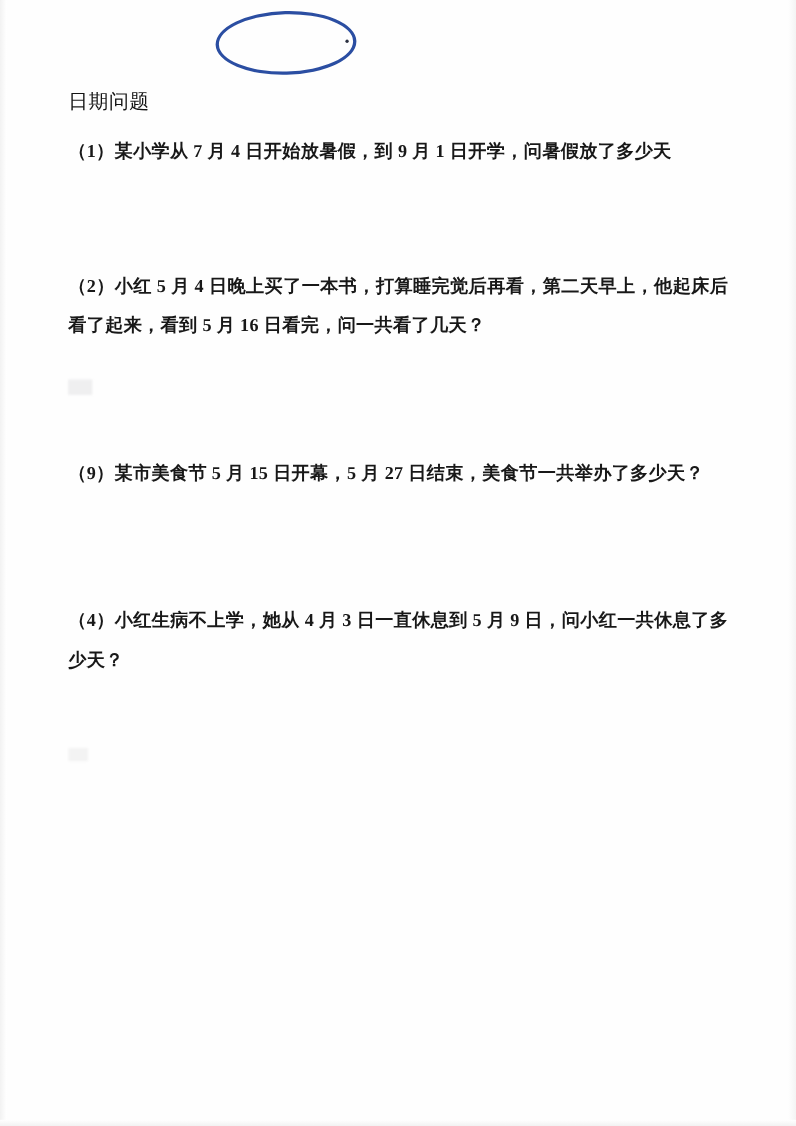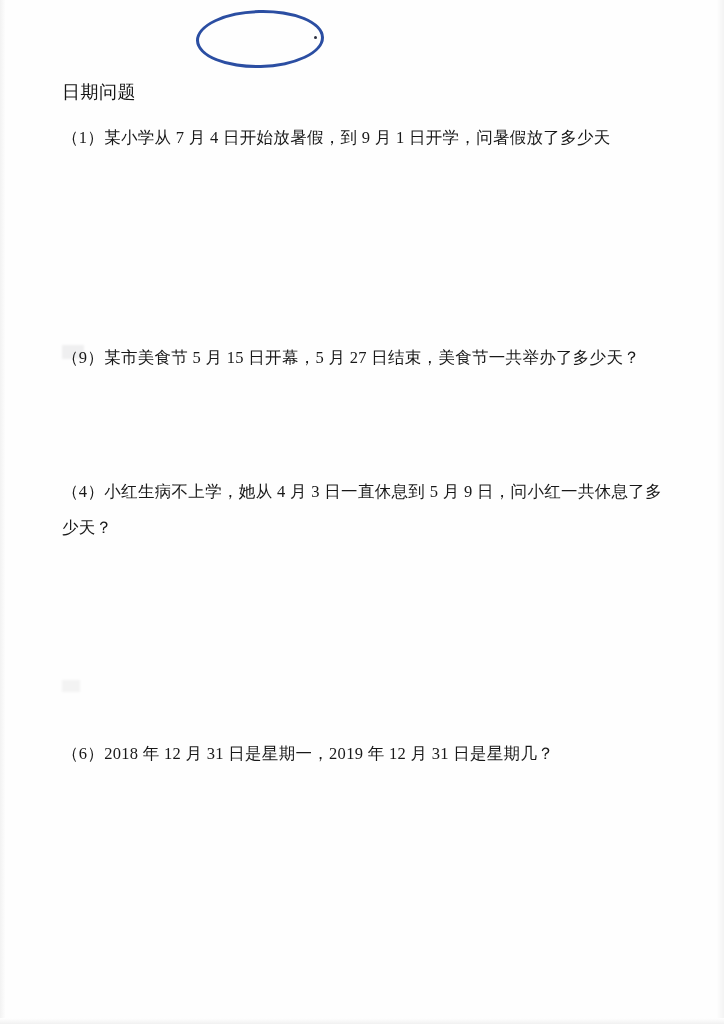--- a/index.html
+++ b/index.html
@@ -76,20 +76,21 @@
     font-family: "Liberation Serif", "DejaVu Serif", serif;
   }
 
   .problem {
     font-size: 16.5px;
     line-height: 36px;
     letter-spacing: 0.3px;
     color: #181818;
     text-align: justify;
     margin: 0;
+    font-weight: bold;
   }
   .gap-md { height: 86px; }
   .gap-lg { height: 92px; }
   .gap-xl { height: 98px; }
 
   
   .smudge {
     position: absolute;
     left: 62px;
     top: 345px;
@@ -123,26 +124,26 @@
   <div class="smudge"></div>
   <div class="smudge2"></div>
 
   <div class="content">
 
     <div class="doc-title">日期问题</div>
 
     <p class="problem">（1）某小学从 7 月 4 日开始放暑假，到 9 月 1 日开学，问暑假放了多少天</p>
     <div class="gap-md"></div>
 
+    <p class="problem">（2）小红 5 月 4 日晚上买了一本书，打算睡完觉后再看，第二天早上，他起床后看了起来，看到 5 月 16 日看完，问一共看了几天？</p>
     <div class="gap-xl"></div>
 
     <p class="problem">（9）某市美食节 5 月 15 日开幕，5 月 27 日结束，美食节一共举办了多少天？</p>
     <div class="gap-xl"></div>
 
     <p class="problem">（4）小红生病不上学，她从 4 月 3 日一直休息到 5 月 9 日，问小红一共休息了多少天？</p>
     <div class="gap-xl"></div>
 
     <div class="gap-lg"></div>
 
-    <p class="problem">（6）2018 年 12 月 31 日是星期一，2019 年 12 月 31 日是星期几？</p>
 
   </div>
 </div>
 
 </body></html>

